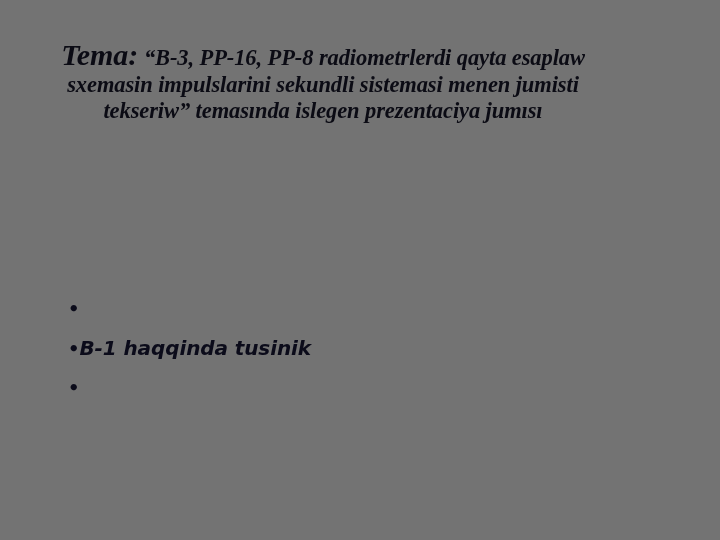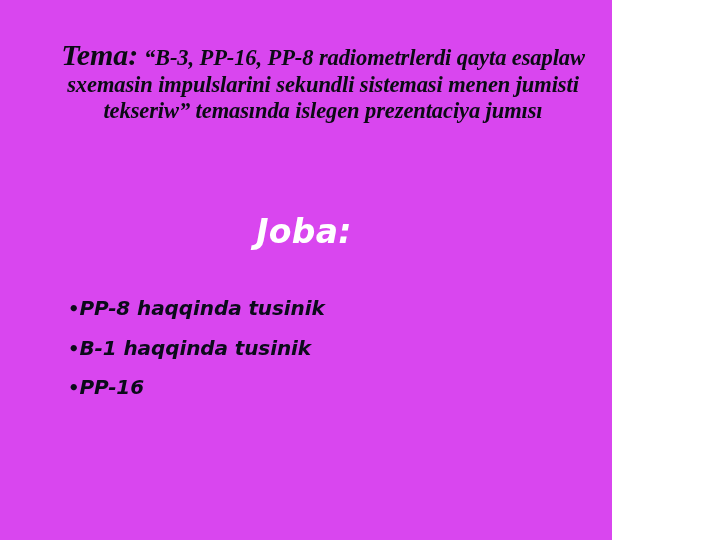--- a/index.html
+++ b/index.html
@@ -8,23 +8,23 @@
   }
   body {
     width: 720px;
     height: 540px;
     overflow: hidden;
     font-family: "Liberation Sans", sans-serif;
   }
 
   #slide {
     position: relative;
-    width: 612px;
+    width: 720px;
     height: 540px;
-    background: #d946ef;
+    background: #737373;
     box-sizing: border-box;
   }
 
   
   #title-block {
     position: absolute;
     left: 34px;
     top: 42px;
     width: 578px;
     text-align: center;
@@ -98,30 +98,27 @@
 
 <div id="slide">
 
   <div id="title-block">
     <span class="tema-label">Tema:</span><span class="tema-rest"> </span><span class="tema-rest">“B-3, PP-16, PP-8 radiometrlerdi</span>
     <span class="tema-rest">qayta esaplaw sxemasin impulslarini</span>
     <span class="tema-rest">sekundli sistemasi menen jumisti tekseriw”</span>
     <span class="tema-rest">temasında islegen prezentaciya jumısı</span>
   </div>
 
-  <div id="joba-heading">Joba:</div>
 
   <div id="bullet-list">
     <div class="bullet-row">
       <span class="bullet-marker">•</span>
-      <span class="bullet-text">PP-8 haqqinda tusinik</span>
     </div>
     <div class="bullet-row">
       <span class="bullet-marker">•</span>
       <span class="bullet-text">B-1 haqqinda tusinik</span>
     </div>
     <div class="bullet-row">
       <span class="bullet-marker">•</span>
-      <span class="bullet-text">PP-16</span>
     </div>
   </div>
 
 </div>
 
 </body></html>

